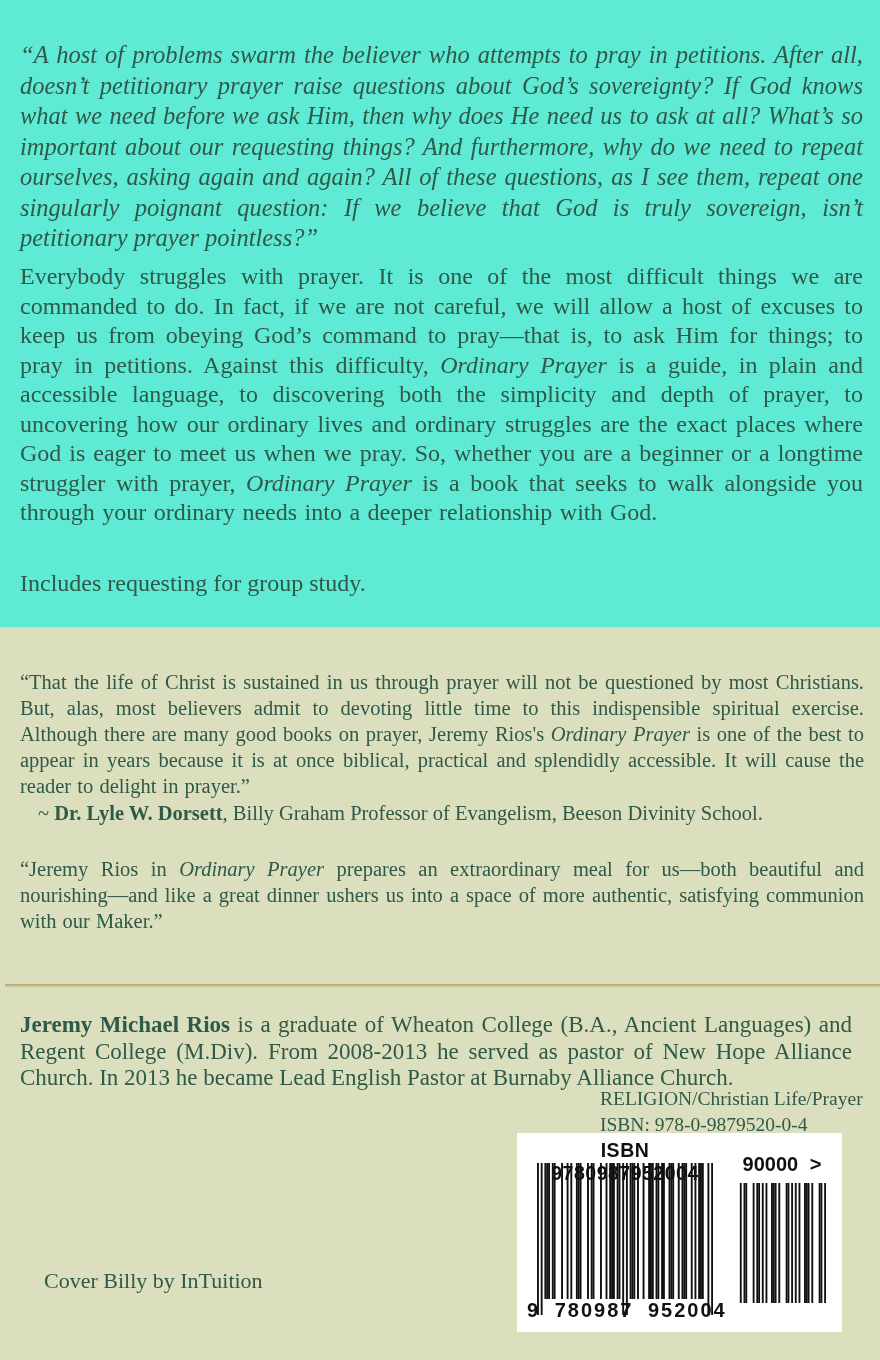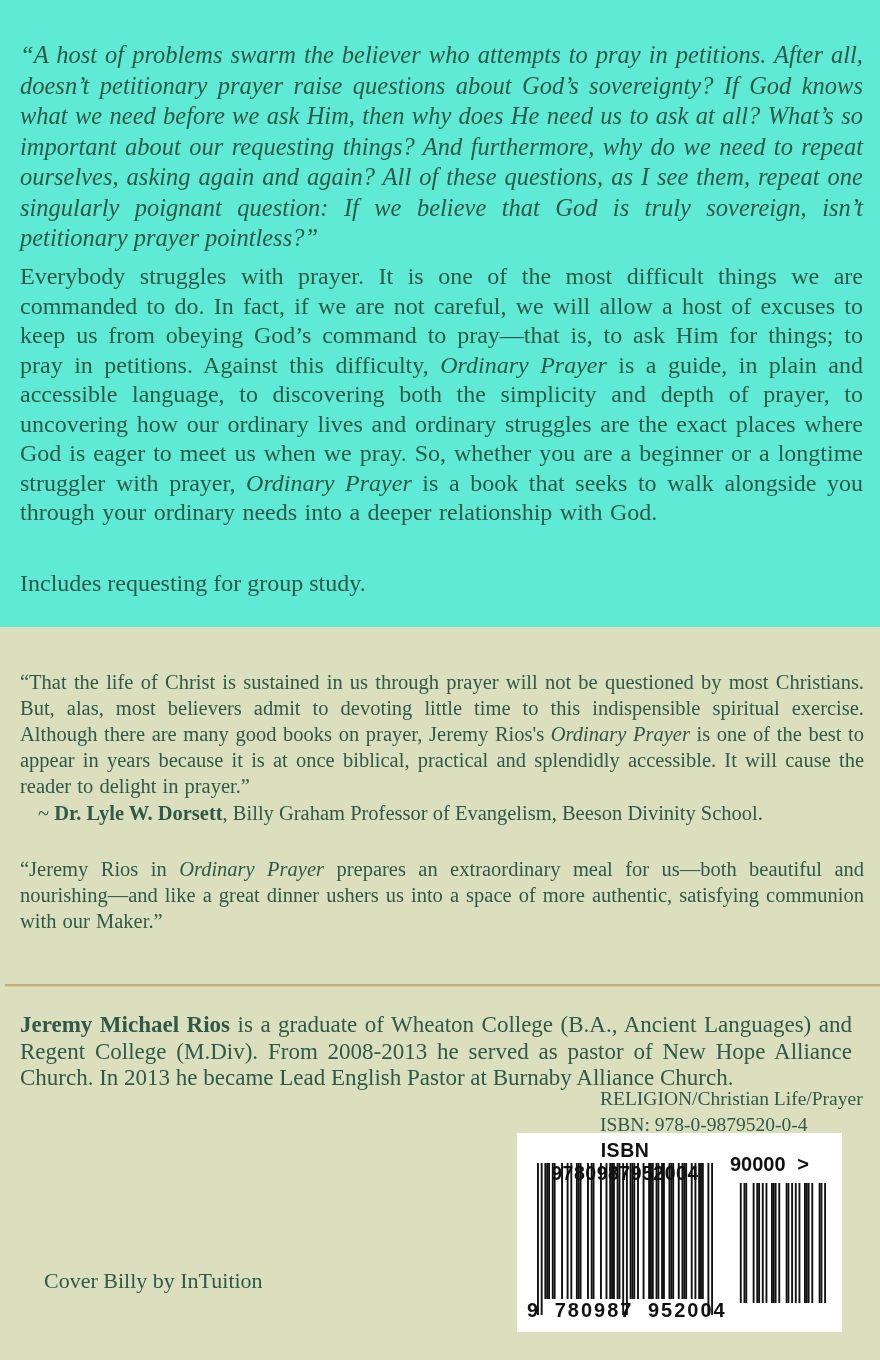--- a/index.html
+++ b/index.html
@@ -36,21 +36,21 @@
   .barcode-panel{
     position:absolute;left:517px;top:1133px;width:325px;height:199px;
     background:#ffffff;color:#111111;
     font-family:"Liberation Sans","DejaVu Sans",sans-serif;
   }
   .bc-label{position:absolute;left:18px;top:6px;width:180px;text-align:center;
     font-size:19.5px;font-weight:700;letter-spacing:.5px;}
   .bc-main{position:absolute;left:20px;top:30px;width:176px;height:152px;}
   .bc-digits{position:absolute;left:10px;top:166px;width:200px;text-align:left;
     font-size:20px;font-weight:600;letter-spacing:2px;word-spacing:7px;white-space:nowrap;}
-  .bc-addon-label{position:absolute;left:213px;top:20px;width:104px;
+  .bc-addon-label{position:absolute;left:213px;top:20px;width:104px;text-align:center;
     font-size:20px;font-weight:700;word-spacing:6px;}
   .bc-addon{position:absolute;left:221px;top:50px;width:88px;height:120px;}
   .credit{position:absolute;left:44px;top:1268px;font-size:22px;}
   .bc-main svg,.bc-addon svg{display:block;}
 </style>
 </head>
 <body>
 
 <div class="page">
   <div class="lower-band"></div>

